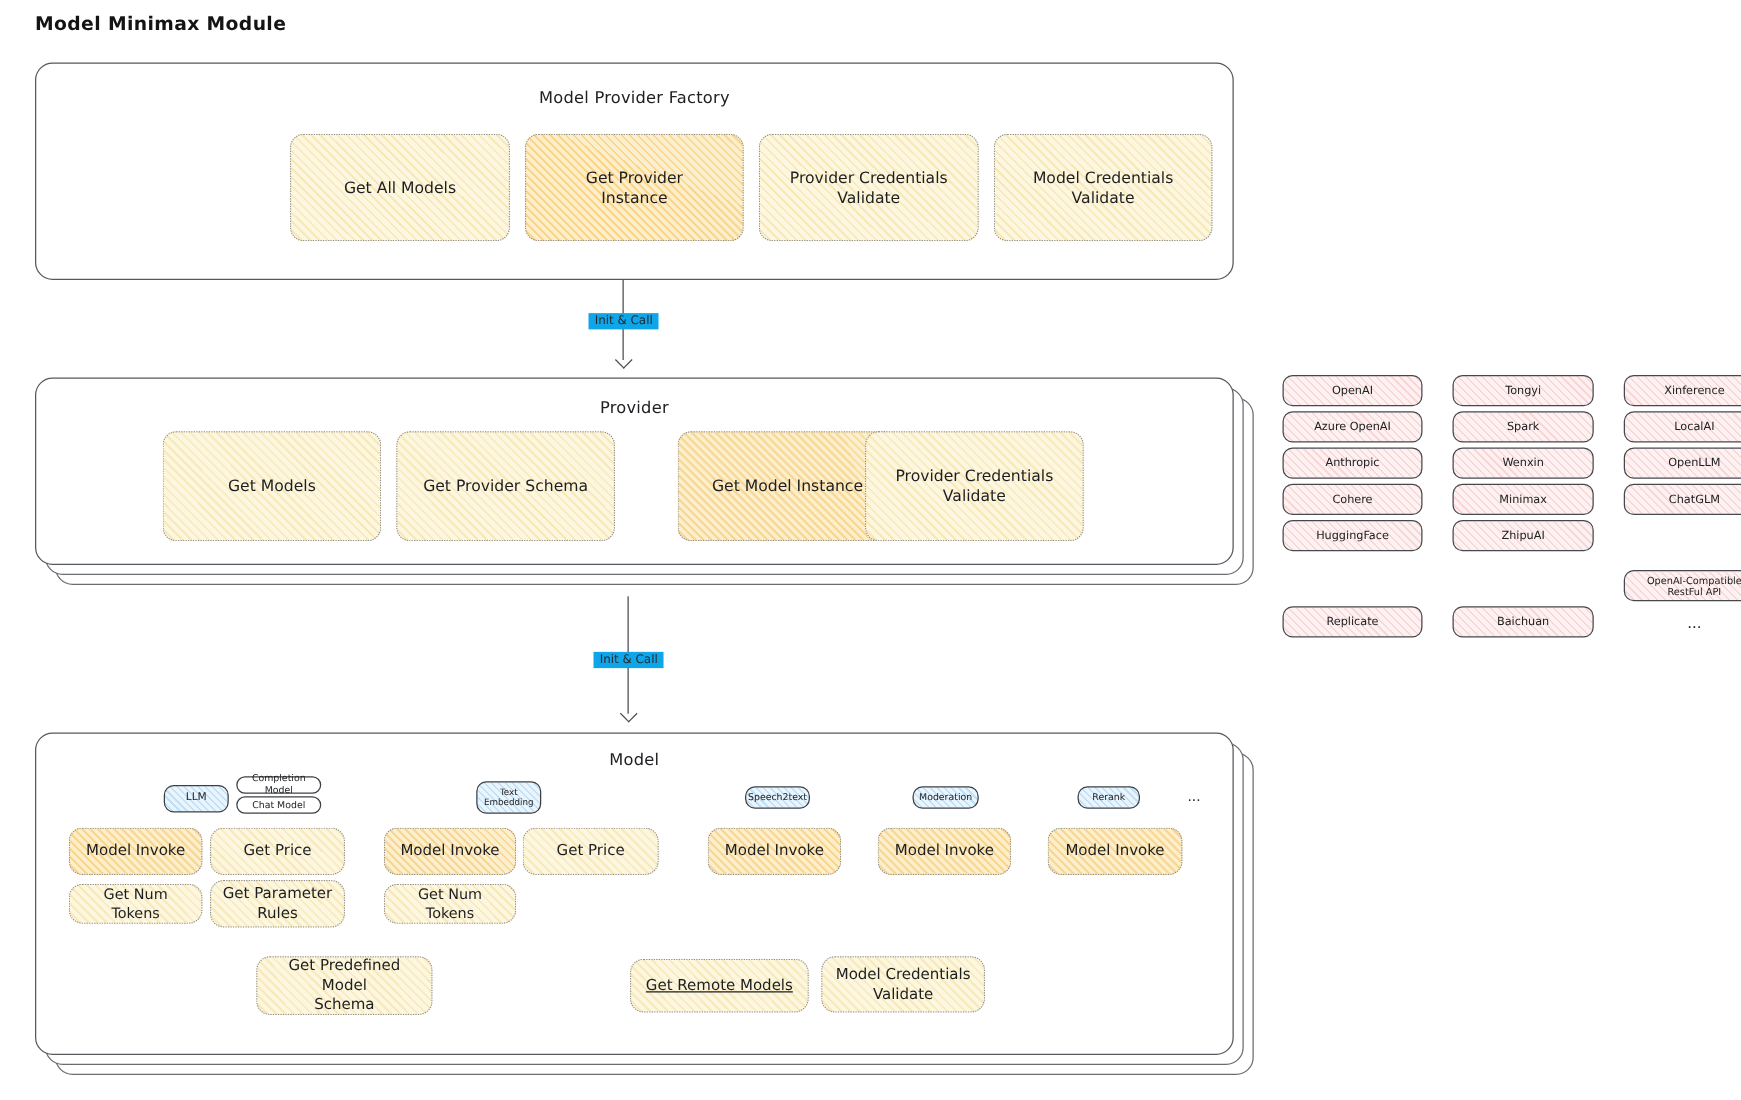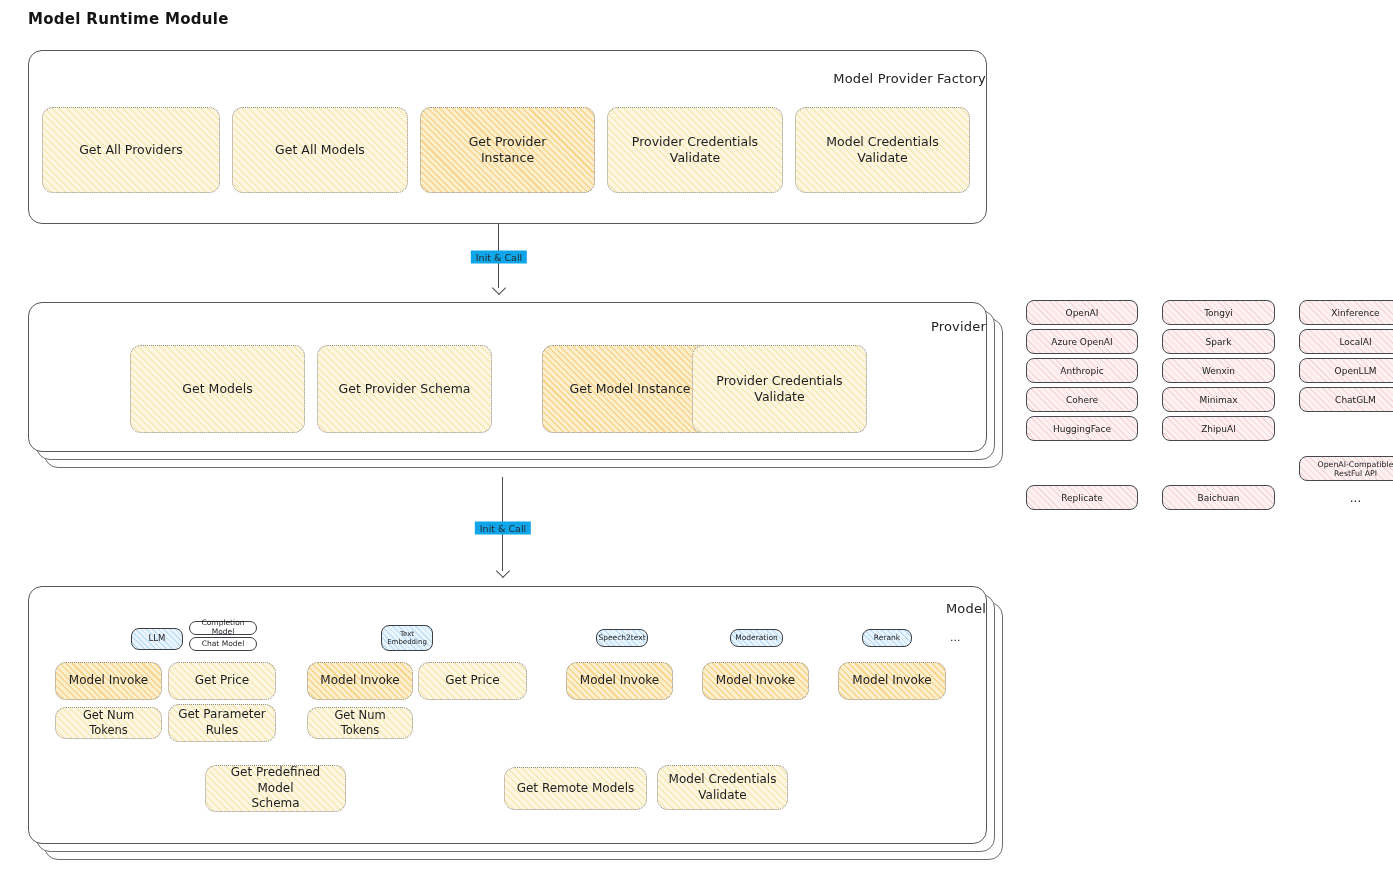--- a/index.html
+++ b/index.html
@@ -8,21 +8,21 @@
     font-family:"DejaVu Sans", sans-serif;color:#1d1e20;
   }
   
   .frame{
     position:absolute;background:#fff;border:1.4px solid #55585d;border-radius:14px;
   }
   .stack-layer{
     position:absolute;background:#fff;border:1.2px solid #6a6d72;border-radius:14px;
   }
   .frame-title{
-    position:absolute;left:0;width:100%;text-align:right;font-size:13px;color:#202124;
+    position:absolute;left:0;width:100%;text-align:center;font-size:13px;color:#202124;
     letter-spacing:.2px;
   }
   
   .box{
     position:absolute;display:flex;align-items:center;justify-content:center;
     text-align:center;border-radius:11px;white-space:pre-line;line-height:1.3;
     box-sizing:border-box;padding:2px 8px;color:#1d1e20;
   }
   .dotted{border:1.5px dotted #8f8f90;}
   .fill-yellow{
@@ -88,26 +88,25 @@
   }
   .tag.white{border:1.1px solid #3c4045;border-radius:7px;background:#fff;font-size:7.5px;}
   .tag.blue-t{border:1.3px solid #3c4045;}
   .dots{position:absolute;font-size:11px;color:#202124;}
 </style>
 </head>
 <body>
 
 <div id="canvas">
 
-  <div class="page-title">Model Runtime Module</div>
+  <div class="page-title">Model Minimax Module</div>
 
   <div class="frame" style="left:28px;top:50px;width:957px;height:172px;">
     <div class="frame-title" style="top:20px;">Model Provider Factory</div>
   </div>
-  <div class="box dotted fill-yellow f-main" style="left:42px;top:107px;width:178px;height:86px;">Get All Providers</div>
   <div class="box dotted fill-yellow f-main" style="left:232px;top:107px;width:176px;height:86px;">Get All Models</div>
   <div class="box dotted fill-orange f-main" style="left:420px;top:107px;width:175px;height:86px;">Get Provider
 Instance</div>
   <div class="box dotted fill-yellow f-main" style="left:607px;top:107px;width:176px;height:86px;">Provider Credentials
 Validate</div>
   <div class="box dotted fill-yellow f-main" style="left:795px;top:107px;width:175px;height:86px;">Model Credentials
 Validate</div>
 
   <div class="arrow" style="left:489px;top:224px;height:70px;">
     <div class="line"></div>
@@ -177,17 +176,17 @@
   <div class="box dotted fill-orange f-med" style="left:702px;top:662px;width:107px;height:38px;">Model Invoke</div>
   <div class="box dotted fill-orange f-med" style="left:838px;top:662px;width:108px;height:38px;">Model Invoke</div>
 
   <div class="box dotted fill-yellow f-small" style="left:55px;top:707px;width:107px;height:32px;">Get Num Tokens</div>
   <div class="box dotted fill-yellow f-med" style="left:168px;top:704px;width:108px;height:38px;">Get Parameter
 Rules</div>
   <div class="box dotted fill-yellow f-small" style="left:307px;top:707px;width:106px;height:32px;">Get Num Tokens</div>
 
   <div class="box dotted fill-yellow f-med" style="left:205px;top:765px;width:141px;height:47px;">Get Predefined Model
 Schema</div>
-  <div class="box dotted fill-yellow f-med" style="left:504px;top:767px;width:143px;height:43px;">Get Remote Models</div>
+  <div class="box dotted fill-yellow f-med" style="left:504px;top:767px;width:143px;height:43px;text-decoration:underline;">Get Remote Models</div>
   <div class="box dotted fill-yellow f-med" style="left:657px;top:765px;width:131px;height:45px;">Model Credentials
 Validate</div>
 
 </div>
 
 </body></html>

